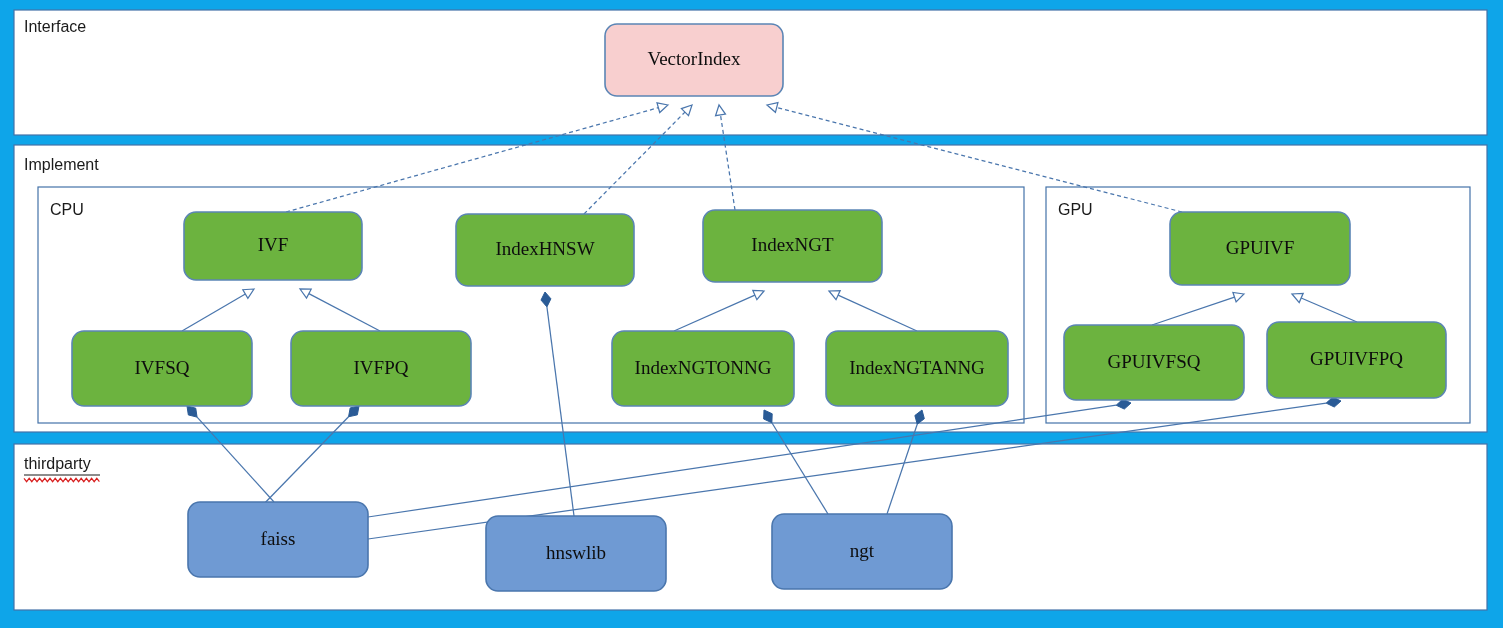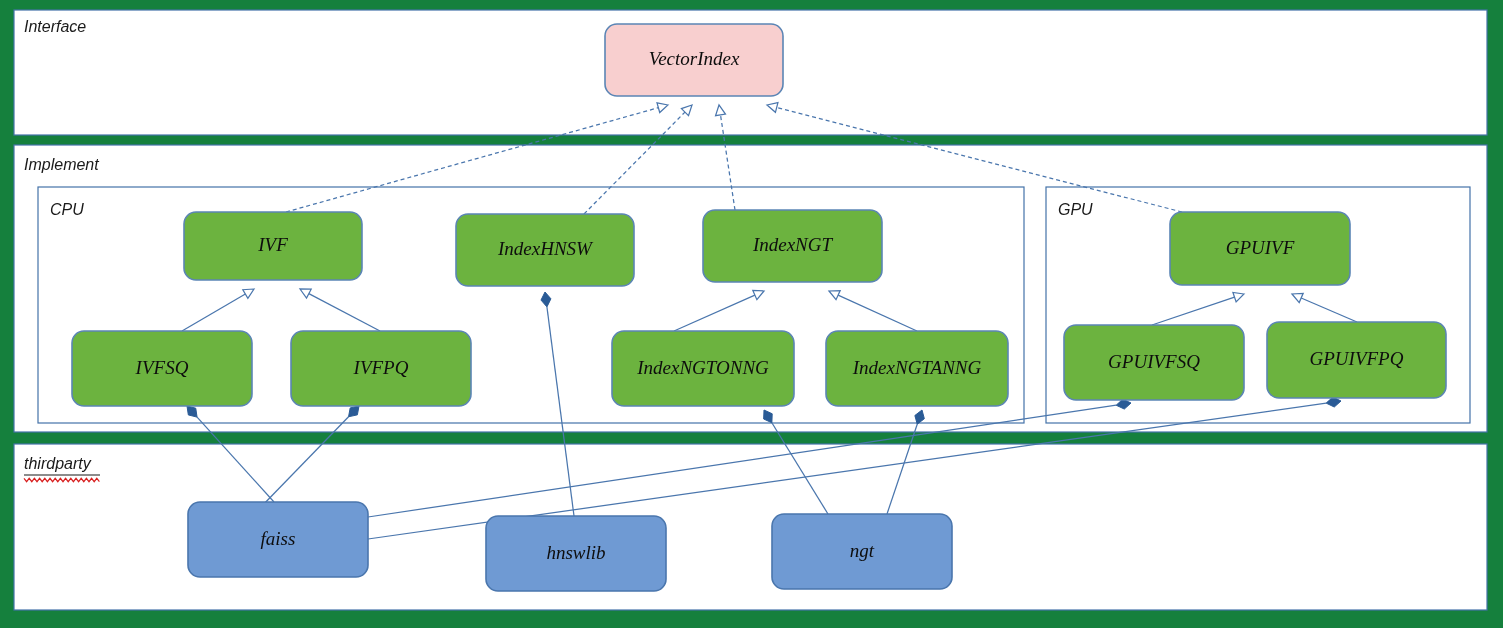--- a/index.html
+++ b/index.html
@@ -8,23 +8,22 @@
     padding: 0;
     background: #ffffff;
   }
   body {
     font-family: "Liberation Sans", sans-serif;
   }
   #diagram-root {
     position: relative;
     width: 1503px;
     height: 628px;
-    background: #15803d;
+    background: #0ea5e9;
     overflow: hidden;
-    font-style: italic;
   }
   svg.diagram-canvas {
     position: absolute;
     left: 0;
     top: 0;
     width: 1503px;
     height: 628px;
   }
   .group-frame {
     fill: #ffffff;

